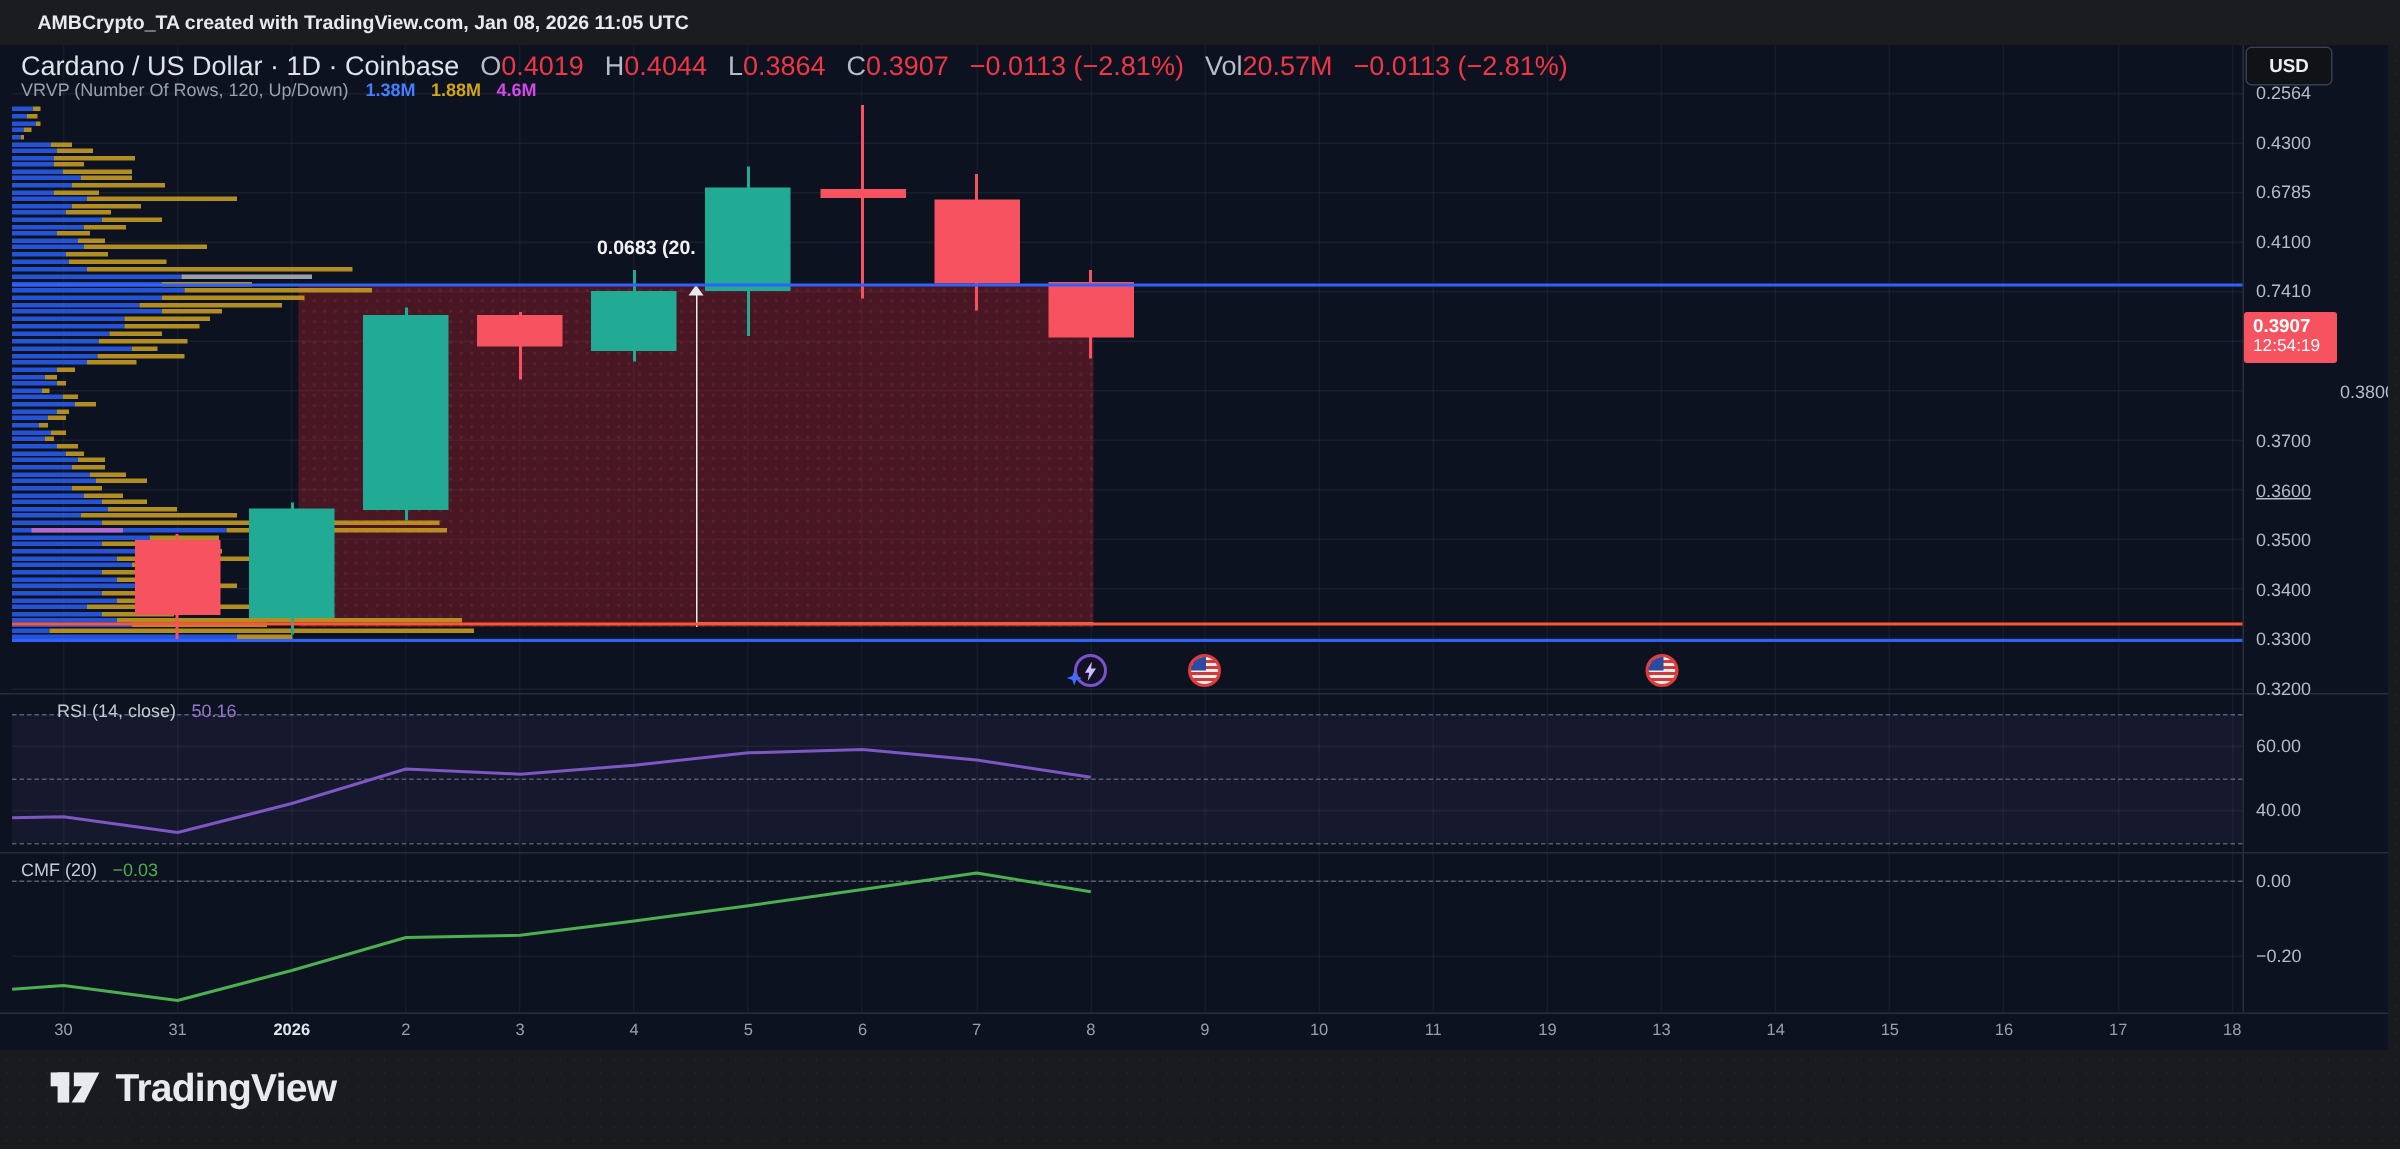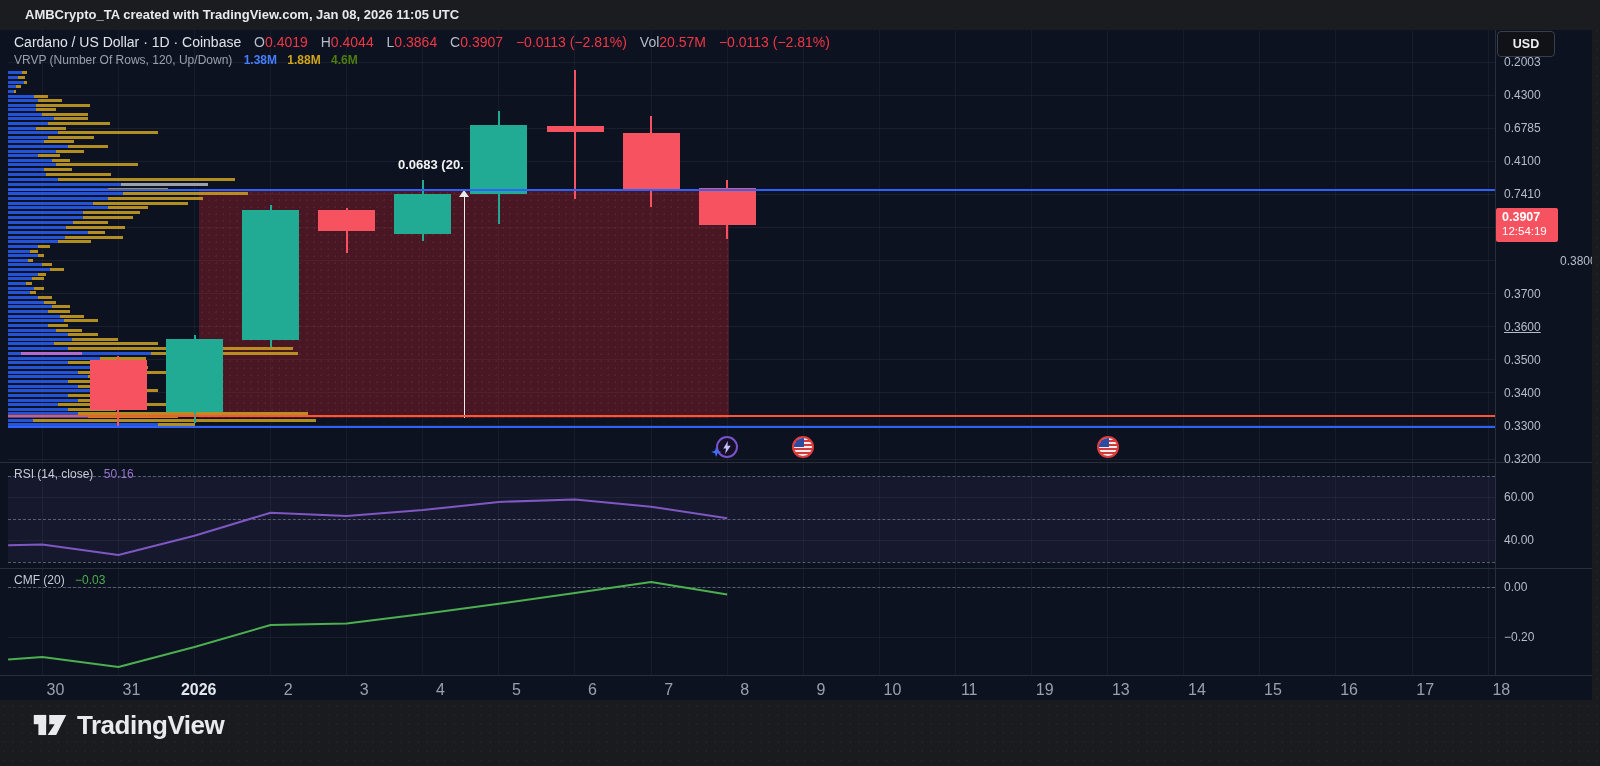--- a/index.html
+++ b/index.html
@@ -13,28 +13,28 @@
   }
   .abs{position:absolute;}
   
   #topbar{left:0;top:0;width:1600px;height:30px;background:#1b1c1f;color:#e8e9ec;
     font-size:13px;font-weight:600;line-height:30px;padding-left:25px;box-sizing:border-box;}
   
   #chart{left:0;top:30px;width:1592px;height:670px;background:#0d1220;overflow:hidden;}
   .sep{position:absolute;left:0;width:1592px;height:1px;background:#2a2e39;}
   #axis-sep{left:1495px;top:0;width:1px;height:645px;background:#2a2e39;}
   
-  #hdr1{left:14px;top:4px;font-size:14px;color:#dfe2e8;z-index:40;white-space:nowrap;}
+  #hdr1{left:14px;top:4px;font-size:18px;color:#dfe2e8;z-index:40;white-space:nowrap;}
   #hdr1 .k{color:#b8bcc6;margin-left:9px;}
   #hdr1 .v{color:#f23645;}
   #hdr1 .chg{color:#f23645;margin-left:9px;}
   #hdr2{left:14px;top:23px;font-size:12px;color:#9aa0ab;z-index:40;white-space:nowrap;}
   #hdr2 .up{color:#447eff;font-weight:700;margin-left:8px;}
   #hdr2 .dn{color:#d0a517;font-weight:700;margin-left:7px;}
-  #hdr2 .tot{color:#4d7c0f;font-weight:700;margin-left:7px;}
+  #hdr2 .tot{color:#d946ef;font-weight:700;margin-left:7px;}
   
   .ptick{position:absolute;left:1504px;font-size:12px;color:#b7bcc9;z-index:30;}
   #usd-btn{left:1497px;top:1px;width:56px;height:24px;background:#101217;border:1px solid #3a3e4a;
     border-radius:4px;color:#eceef2;font-size:12.5px;font-weight:700;text-align:center;line-height:24px;z-index:45;}
   #price-badge{left:1496px;top:178px;width:62px;height:34px;background:#f7525f;border-radius:2px;
     color:#fff;z-index:46;padding:2px 0 0 6px;box-sizing:border-box;}
   #price-badge .p{font-size:12.5px;font-weight:700;line-height:15px;}
   #price-badge .t{font-size:11.5px;line-height:13px;}
   
   .vp{position:absolute;height:3px;z-index:6;}
@@ -51,21 +51,21 @@
     background:repeating-linear-gradient(180deg,#ececec 0 2px,#d03a3a 2px 4px);}
   .event.flag .canton{position:absolute;left:0;top:0;width:10px;height:9px;background:#2b4aa0;}
   
   .dash{position:absolute;left:8px;width:1487px;border-top:1px dashed rgba(173,178,197,0.45);height:0;z-index:5;}
   .pane-label{position:absolute;left:14px;font-size:12px;color:#c6cad4;z-index:40;white-space:nowrap;}
   .pane-label .val-rsi{color:#9675ce;margin-left:7px;}
   .pane-label .val-cmf{color:#4caf50;margin-left:7px;}
   .itick{position:absolute;left:1504px;font-size:12px;color:#b7bcc9;z-index:30;}
   svg.lines{position:absolute;left:0;top:0;z-index:11;}
   
-  .tlabel{position:absolute;font-size:16px;color:#9aa0ab;text-align:right;width:44px;z-index:30;}
+  .tlabel{position:absolute;font-size:11px;color:#9aa0ab;text-align:center;width:44px;z-index:30;}
   .tlabel.bold{color:#e3e6ec;font-weight:700;}
   
   #footer{left:0;top:700px;width:1600px;height:66px;}
   #logo{position:absolute;left:33px;top:9px;display:flex;align-items:center;gap:10px;}
   #logo-text{font-size:26px;font-weight:700;color:#e9eaee;letter-spacing:-0.5px;}
 </style>
 </head>
 <body>
 
 <div id="topbar" class="abs">
@@ -109,21 +109,21 @@
       <div class="tlabel" style="position: absolute; left: 1161.8px; top: 651px;">14</div>
       <div style="position: absolute; left: 1259px; top: 0px; width: 1px; height: 645px; background: rgba(255, 255, 255, 0.043);"></div>
       <div class="tlabel" style="position: absolute; left: 1237.9px; top: 651px;">15</div>
       <div style="position: absolute; left: 1335px; top: 0px; width: 1px; height: 645px; background: rgba(255, 255, 255, 0.043);"></div>
       <div class="tlabel" style="position: absolute; left: 1314px; top: 651px;">16</div>
       <div style="position: absolute; left: 1412px; top: 0px; width: 1px; height: 645px; background: rgba(255, 255, 255, 0.043);"></div>
       <div class="tlabel" style="position: absolute; left: 1390.1px; top: 651px;">17</div>
       <div style="position: absolute; left: 1488px; top: 0px; width: 1px; height: 645px; background: rgba(255, 255, 255, 0.043);"></div>
       <div class="tlabel" style="position: absolute; left: 1466.2px; top: 651px;">18</div>
       <div style="position: absolute; left: 8px; top: 32px; width: 1487px; height: 1px; background: rgba(255, 255, 255, 0.055);"></div>
-      <div class="ptick" style="position: absolute; left: 1504px; top: 25px;">0.2003</div>
+      <div class="ptick" style="position: absolute; left: 1504px; top: 25px;">0.2564</div>
       <div style="position: absolute; left: 8px; top: 65px; width: 1487px; height: 1px; background: rgba(255, 255, 255, 0.055);"></div>
       <div class="ptick" style="position: absolute; left: 1504px; top: 58.09px;">0.4300</div>
       <div style="position: absolute; left: 8px; top: 98px; width: 1487px; height: 1px; background: rgba(255, 255, 255, 0.055);"></div>
       <div class="ptick" style="position: absolute; left: 1504px; top: 91.18px;">0.6785</div>
       <div style="position: absolute; left: 8px; top: 131px; width: 1487px; height: 1px; background: rgba(255, 255, 255, 0.055);"></div>
       <div class="ptick" style="position: absolute; left: 1504px; top: 124.27px;">0.4100</div>
       <div style="position: absolute; left: 8px; top: 164px; width: 1487px; height: 1px; background: rgba(255, 255, 255, 0.055);"></div>
       <div class="ptick" style="position: absolute; left: 1504px; top: 157.36px;">0.7410</div>
       <div style="position: absolute; left: 8px; top: 197px; width: 1487px; height: 1px; background: rgba(255, 255, 255, 0.055);"></div>
       <div style="position: absolute; left: 8px; top: 230px; width: 1487px; height: 1px; background: rgba(255, 255, 255, 0.055);"></div>
@@ -371,21 +371,21 @@
   </div>
 
   <div id="usd-btn" class="abs">USD</div>
   <div id="price-badge" class="abs">
     <div class="p">0.3907</div>
     <div class="t">12:54:19</div>
   </div>
 
   <div id="measure-label" class="abs" style="left:398px;top:127px;">0.0683 (20.</div>
 
-  <div class="pane-label" style="top:437px;">
+  <div class="pane-label" style="top:437px;margin-left:24px;">
     <span>RSI (14, close)</span>
     <span class="val-rsi">50.16</span>
   </div>
   <div class="pane-label" style="top:543px;">
     <span>CMF (20)</span>
     <span class="val-cmf">−0.03</span>
   </div>
 
   <div class="sep" style="top:432px;"></div>
   <div class="sep" style="top:538px;"></div>

